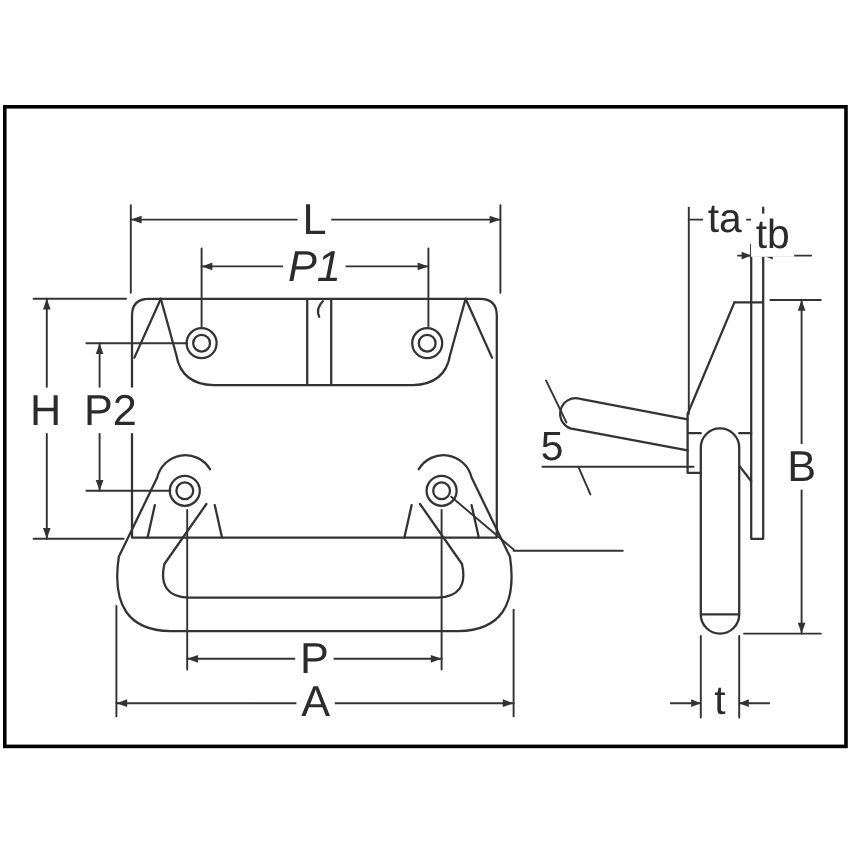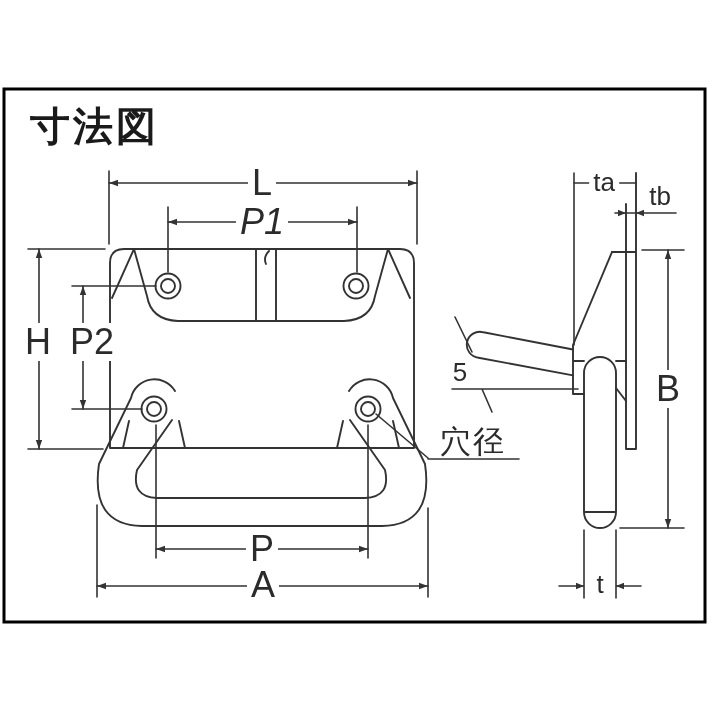--- a/index.html
+++ b/index.html
@@ -3,21 +3,21 @@
 <meta charset="utf-8">
 <style>
   html,body{margin:0;padding:0;background:#ffffff;}
   #stage{
     position:relative;width:713px;height:713px;background:#ffffff;
     font-family:"Liberation Sans","DejaVu Sans",sans-serif;overflow:hidden;
   }
   #drawing-svg{position:absolute;left:0;top:0;}
   .lbl{
     position:absolute;transform:translate(-50%,-50%);
-    background:#ffffff;color:#2b2b2b;font-size:26px;line-height:1;
+    background:#ffffff;color:#2b2b2b;font-size:34px;line-height:1;
     padding:1px 4px;white-space:nowrap;z-index:5;
   }
   .lbl.big{font-size:36px;}
   .lbl.kanji{font-size:31px;letter-spacing:2px;padding:1px 2px;}
   #title{
     position:absolute;left:26px;top:103px;transform:none;
     font-size:40px;font-weight:600;color:#1a1a1a;letter-spacing:3px;
     background:transparent;z-index:5;line-height:1.1;
   }
 </style>
@@ -125,29 +125,27 @@
         <path d="M642,250 H684 M620,528 H684"></path>
         <line x1="668" y1="250" x2="668" y2="528" marker-start="url(#arrS)" marker-end="url(#arrE)"></line>
       </g>
       <g>
         <path d="M584,530 V598 M616,530 V598 M559,586 H584 M616,586 H641"></path>
         <path d="M584,586 L576,582.8 L576,589.2 Z M616,586 L624,582.8 L624,589.2 Z" fill="#333333" stroke="none"></path>
       </g>
     </g>
   </svg>
 
-  <div id="title" class="lbl">寸法図</div>
 
   <div class="lbl big" style="left:262px;top:183px;">L</div>
   <div class="lbl big" style="left:262px;top:222px;font-style:italic;">P1</div>
   <div class="lbl big" style="left:38px;top:342px;">H</div>
   <div class="lbl big" style="left:92px;top:342px;">P2</div>
   <div class="lbl big" style="left:262px;top:549px;">P</div>
   <div class="lbl big" style="left:263px;top:585px;">A</div>
-  <div class="lbl kanji" style="left:473px;top:441px;">穴径</div>
 
   <div class="lbl" style="left:604px;top:182px;">ta</div>
-  <div class="lbl" style="left:660px;top:196px;">tb</div>
+  <div class="lbl" style="left:644px;top:196px;">tb</div>
   <div class="lbl big" style="left:668px;top:389px;">B</div>
   <div class="lbl" style="left:600px;top:584px;">t</div>
   <div class="lbl" style="left:460px;top:372px;background:transparent;">5</div>
 
 </div>
 
 </body></html>

